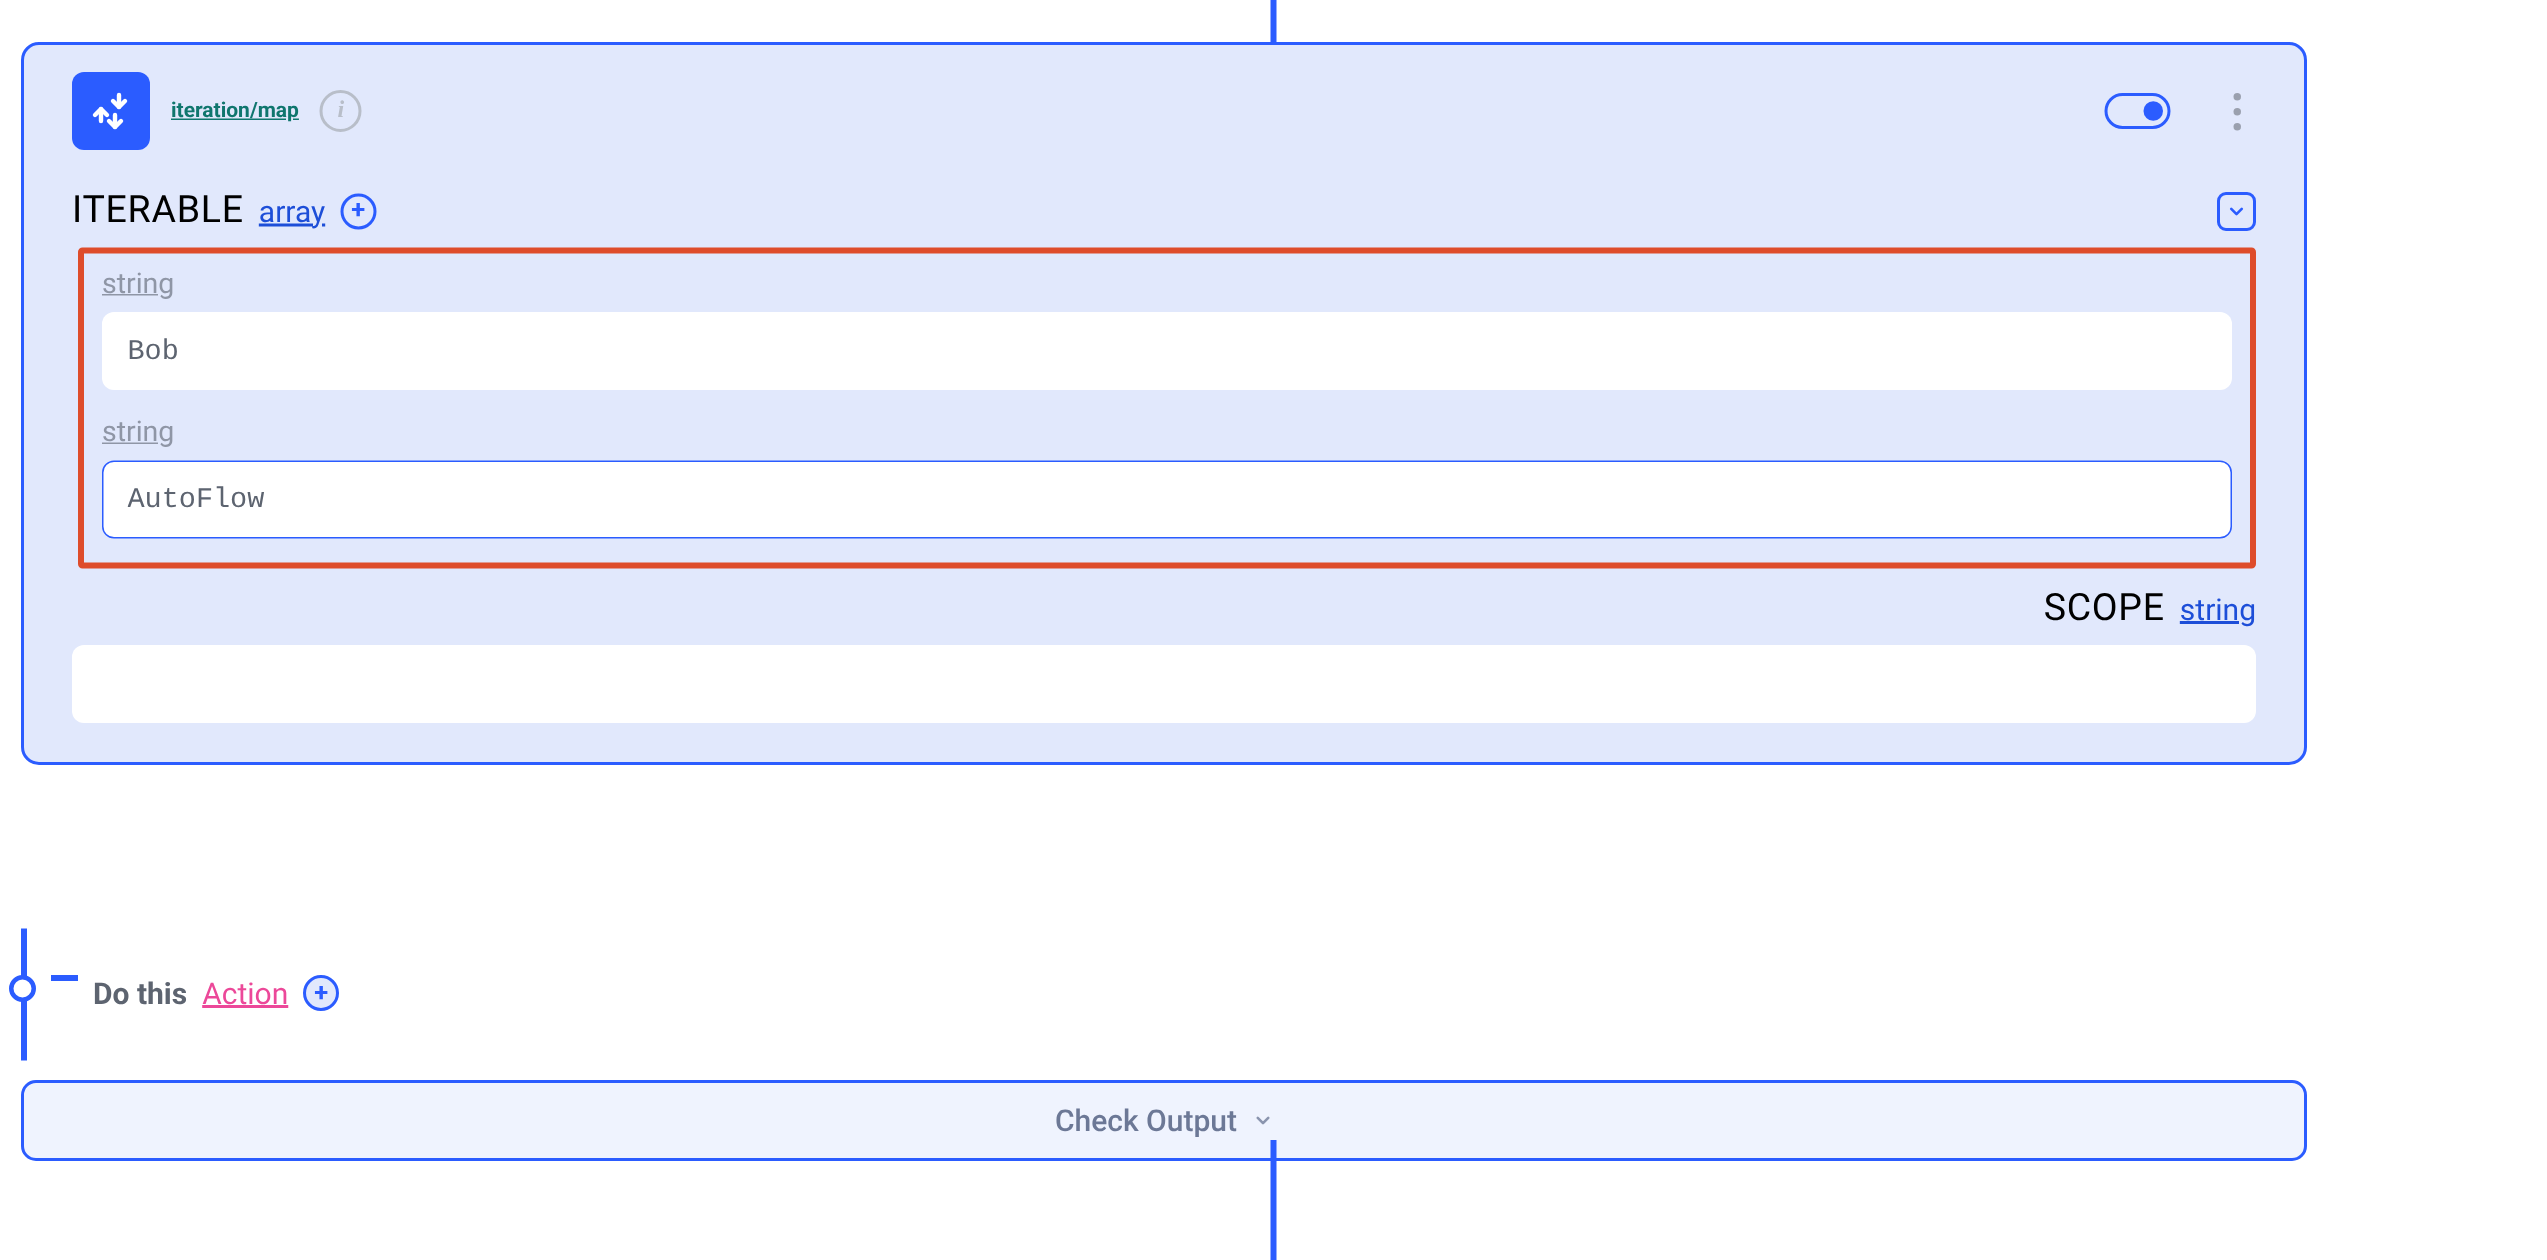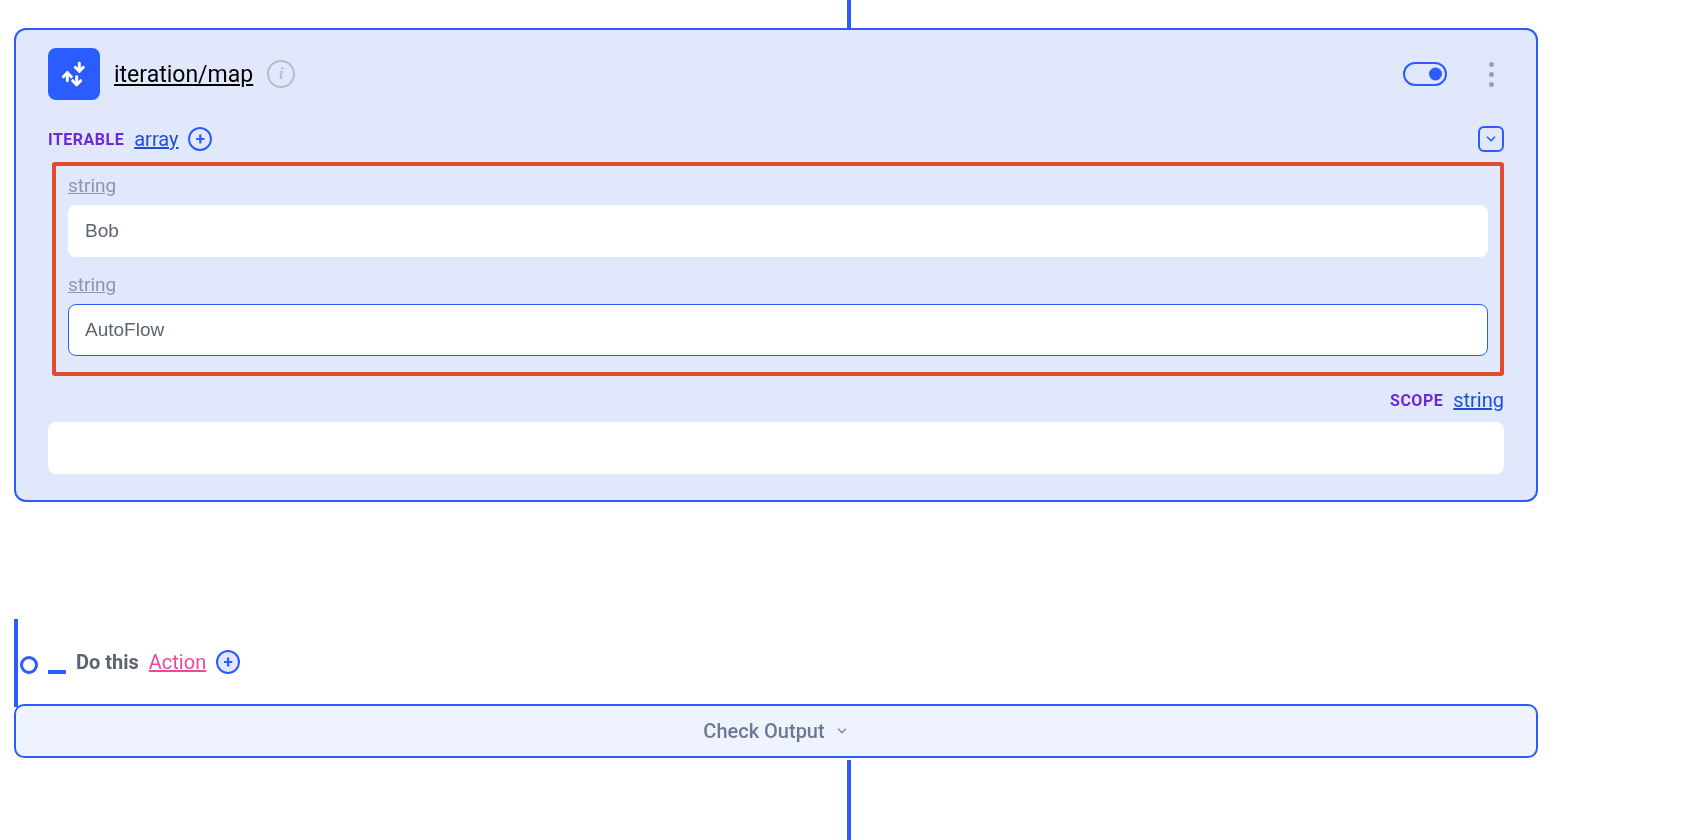--- a/index.html
+++ b/index.html
@@ -47,24 +47,24 @@
   .node-icon {
     width: 52px;
     height: 52px;
     background: #2b5cff;
     border-radius: 8px;
     display: flex;
     align-items: center;
     justify-content: center;
   }
   .node-title {
-    font-size: 23px;
-    color: #000000;
+    font-size: 14px;
+    color: #0f766e;
     text-decoration: underline;
-    font-weight: 400;
+    font-weight: 700;
   }
   .info-icon {
     width: 28px;
     height: 28px;
     border-radius: 50%;
     border: 2px solid #b8bec9;
     display: flex;
     align-items: center;
     justify-content: center;
     color: #b8bec9;
@@ -102,23 +102,23 @@
   .kebab span {
     width: 5px; height: 5px; border-radius: 50%; background: #9aa0ae;
   }
   .section-label-row {
     display: flex;
     align-items: center;
     gap: 10px;
     margin-bottom: 10px;
   }
   .section-label {
-    font-size: 16px;
-    font-weight: 700;
-    color: #6d28d9;
+    font-size: 25px;
+    font-weight: 400;
+    color: #000000;
     letter-spacing: 0.5px;
   }
   .type-link {
     font-size: 20px;
     color: #1d4ed8;
     text-decoration: underline;
     font-weight: 400;
   }
   .plus-circle {
     width: 24px;
@@ -160,20 +160,21 @@
   }
   .text-input {
     width: 100%;
     background: #ffffff;
     border: 1px solid transparent;
     border-radius: 8px;
     padding: 14px 16px;
     font-size: 19px;
     color: #5d6470;
     margin-bottom: 16px;
+    font-family: Liberation Mono, monospace;
   }
   .text-input.active {
     border: 1.5px solid #2b5cff;
     margin-bottom: 4px;
   }
   .scope-input {
     width: 100%;
     background: #ffffff;
     border: 1px solid transparent;
     border-radius: 8px;
@@ -185,24 +186,24 @@
   .vline-left {
     position: absolute;
     left: 14px;
     top: 619px;
     width: 4px;
     height: 88px;
     background: #2b5cff;
   }
   .dothis-row {
     position: absolute;
-    left: 20px;
+    left: 6px;
     top: 650px;
     display: flex;
-    align-items: flex-end;
+    align-items: flex-start;
     gap: 10px;
   }
   .port-circle {
     width: 18px;
     height: 18px;
     border-radius: 50%;
     background: #ffffff;
     border: 3px solid #2b5cff;
   }
   .hline {
@@ -216,21 +217,21 @@
     color: #5d6470;
   }
   .action-link {
     font-size: 20px;
     color: #ec4899;
     text-decoration: underline;
   }
   .check-output {
     position: absolute;
     left: 14px;
-    top: 704px;
+    top: 720px;
     width: 1524px;
     height: 54px;
     background: #eff3fe;
     border: 2px solid #2b5cff;
     border-radius: 10px;
     display: flex;
     align-items: center;
     justify-content: center;
     gap: 10px;
     color: #6c7896;

